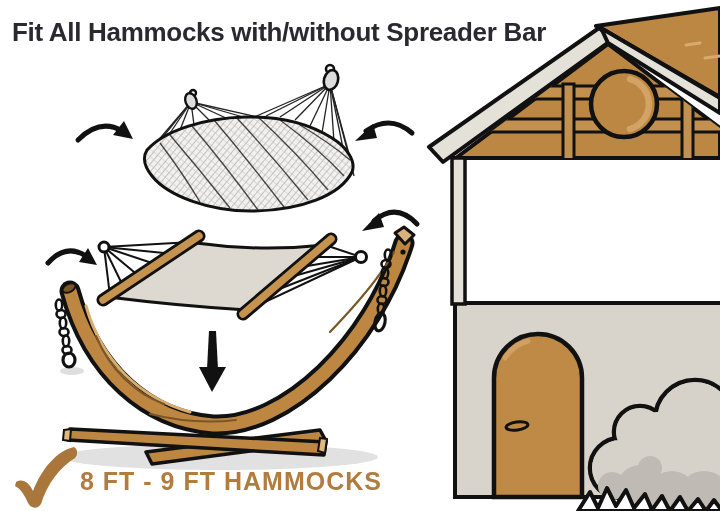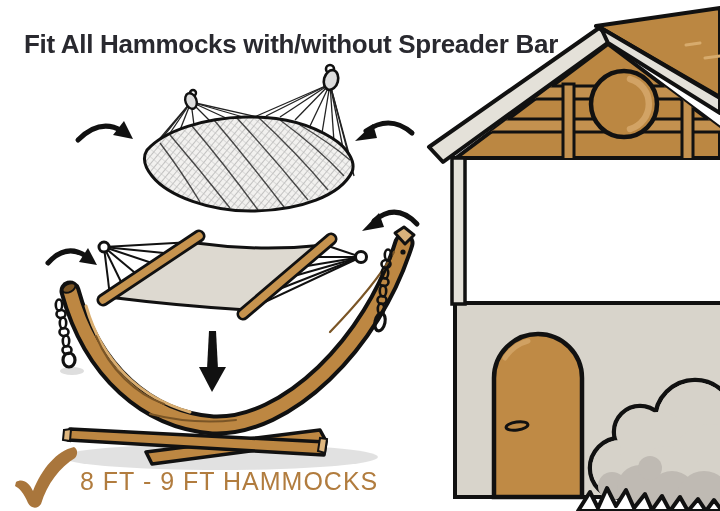--- a/index.html
+++ b/index.html
@@ -1,27 +1,27 @@
 <!DOCTYPE html>
 <html><head>
 <meta charset="utf-8">
 <style>
   html,body{margin:0;padding:0;background:#fff;}
   .canvas{
     position:relative;width:720px;height:511px;background:#ffffff;
     overflow:hidden;font-family:"Liberation Sans",sans-serif;
   }
   .headline{
-    position:absolute;left:8px;top:13px;margin:16px;
+    position:absolute;left:8px;top:13px;margin:4px;
     font-size:26px;font-weight:700;color:#29292f;
     letter-spacing:-0.3px;white-space:nowrap;
   }
   .badge-label{
     position:absolute;left:80px;top:467px;
-    font-size:25px;font-weight:400;color:#b17c3e;
+    font-size:25px;font-weight:700;color:#b17c3e;
     letter-spacing:1px;white-space:nowrap;text-align:right;
   }
   .art{position:absolute;left:0;top:0;}
 </style>
 </head>
 <body>
 
 <div class="canvas">
 
   <svg class="art" width="720" height="511" viewBox="0 0 720 511">

